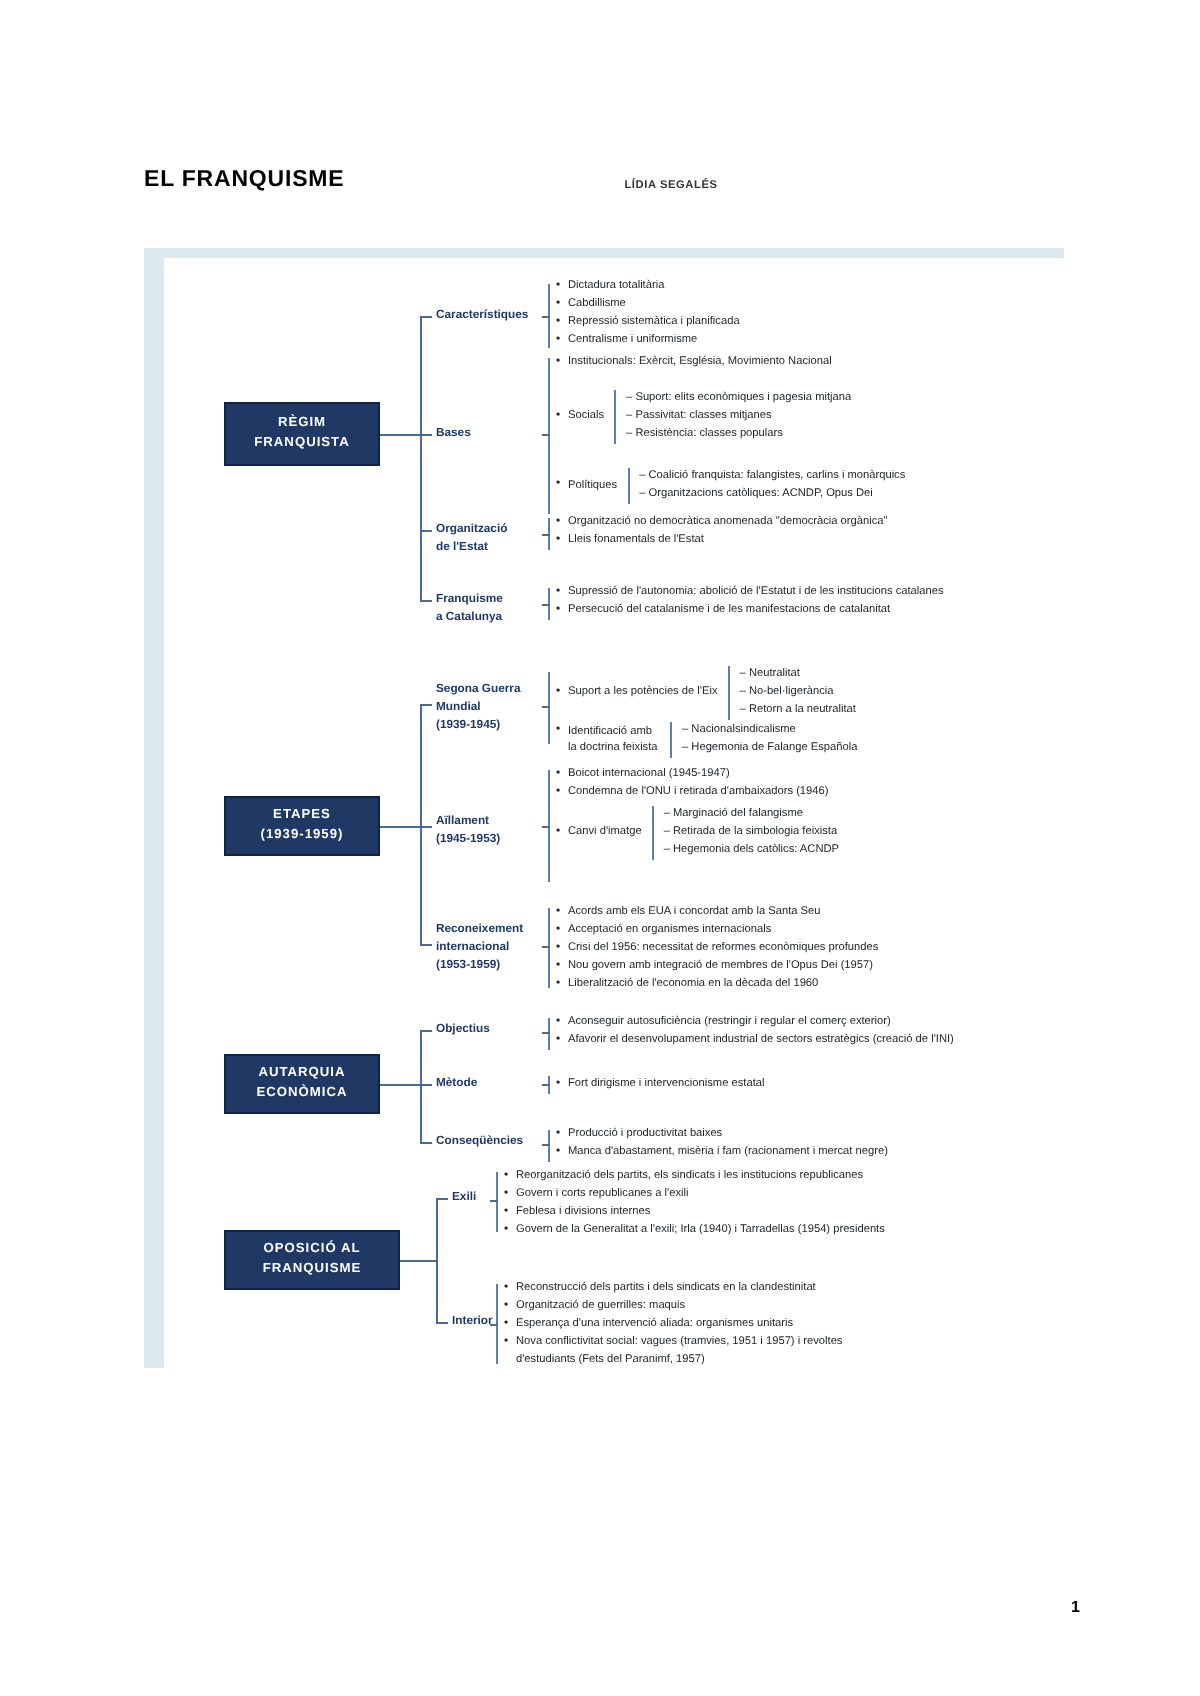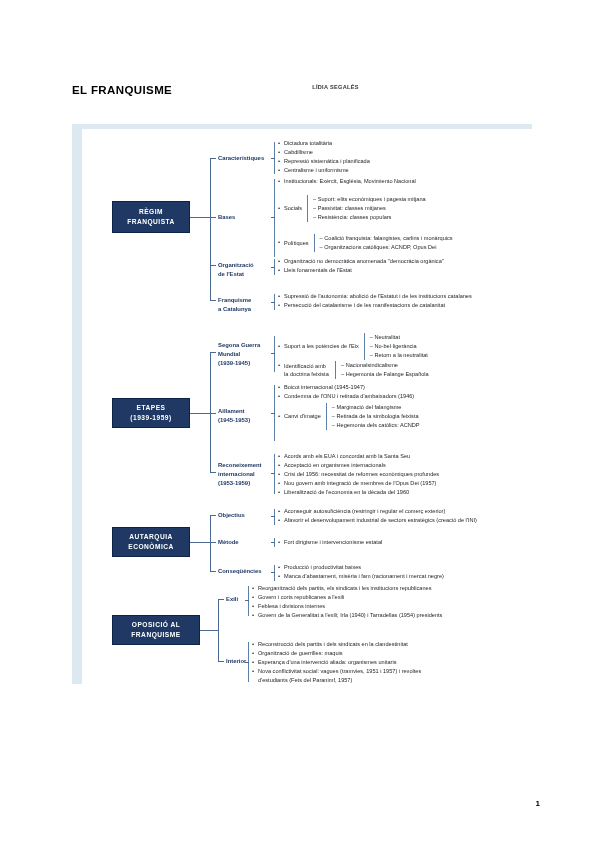--- a/index.html
+++ b/index.html
@@ -14,21 +14,21 @@
     position: relative;
     overflow: hidden;
   }
 
   
   .doc-header {
     position: absolute;
     left: 72px; top: 84px;
     width: 460px;
     display: flex;
-    align-items: flex-start;
+    align-items: flex-end;
   }
   .doc-title {
     font-size: 11.5px;
     font-weight: bold;
     letter-spacing: 0.4px;
     color: #000;
     white-space: nowrap;
   }
   .doc-author {
     font-size: 5.6px;

